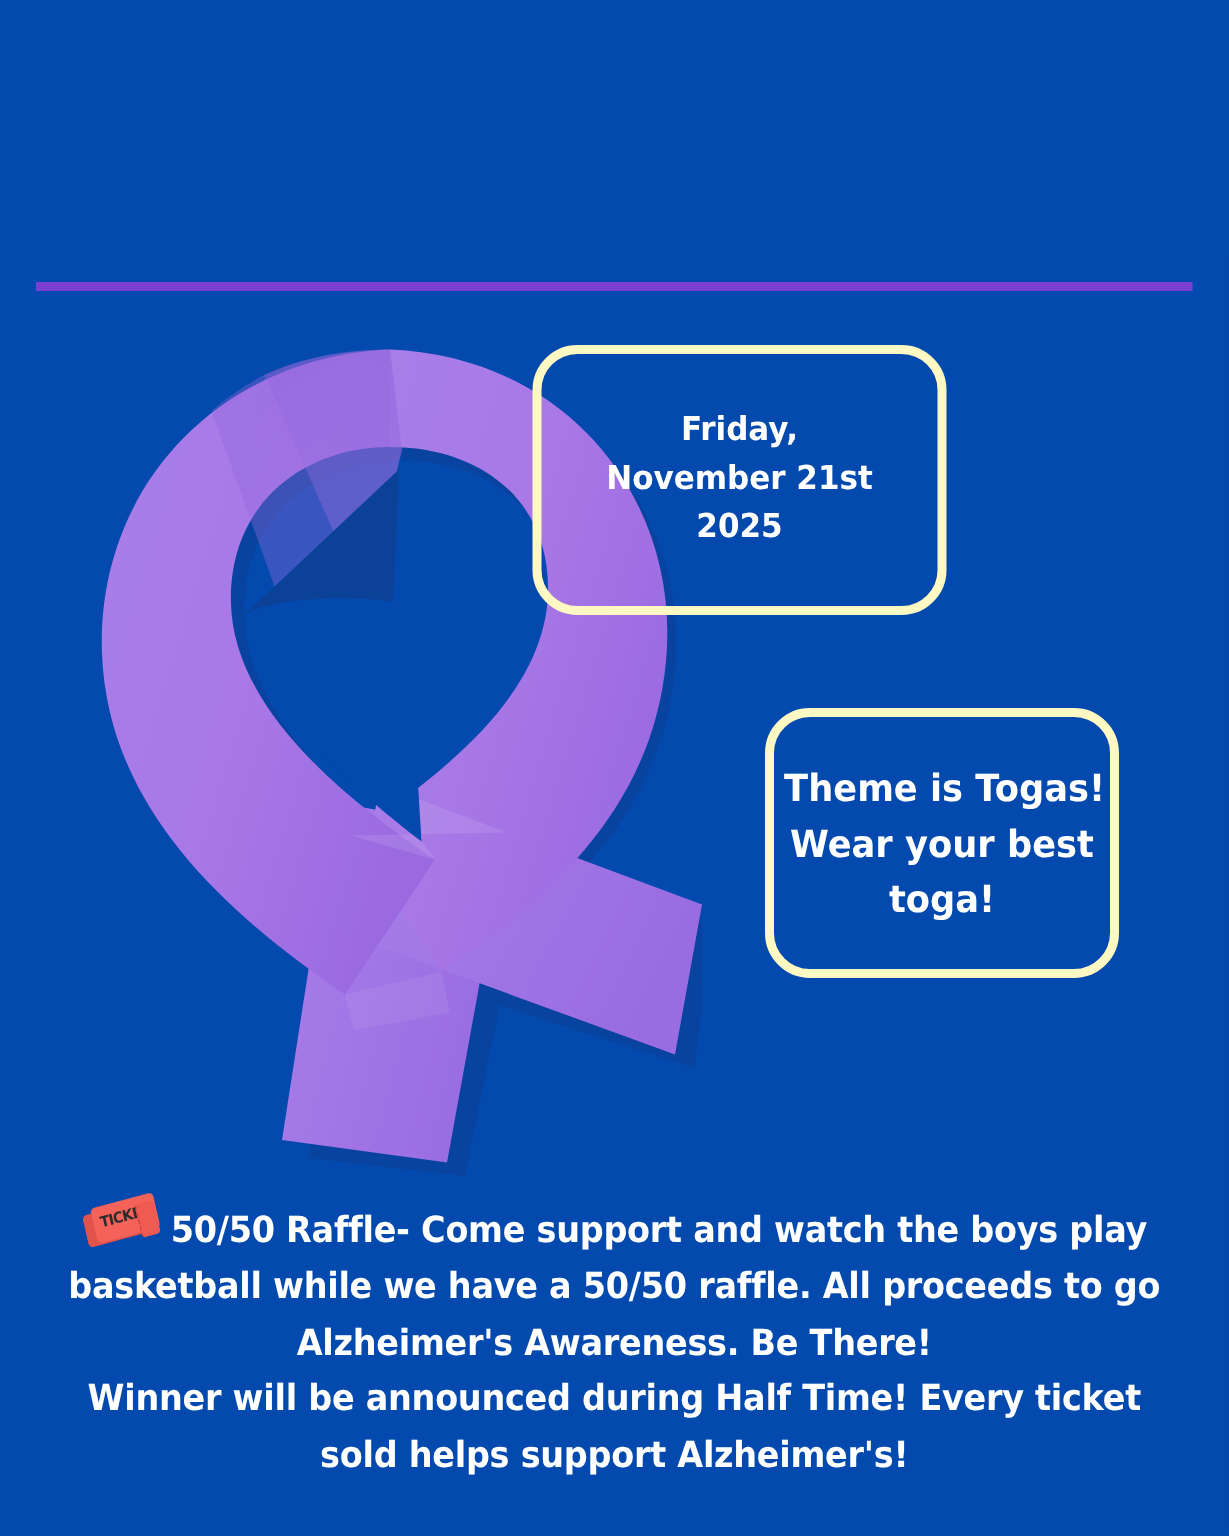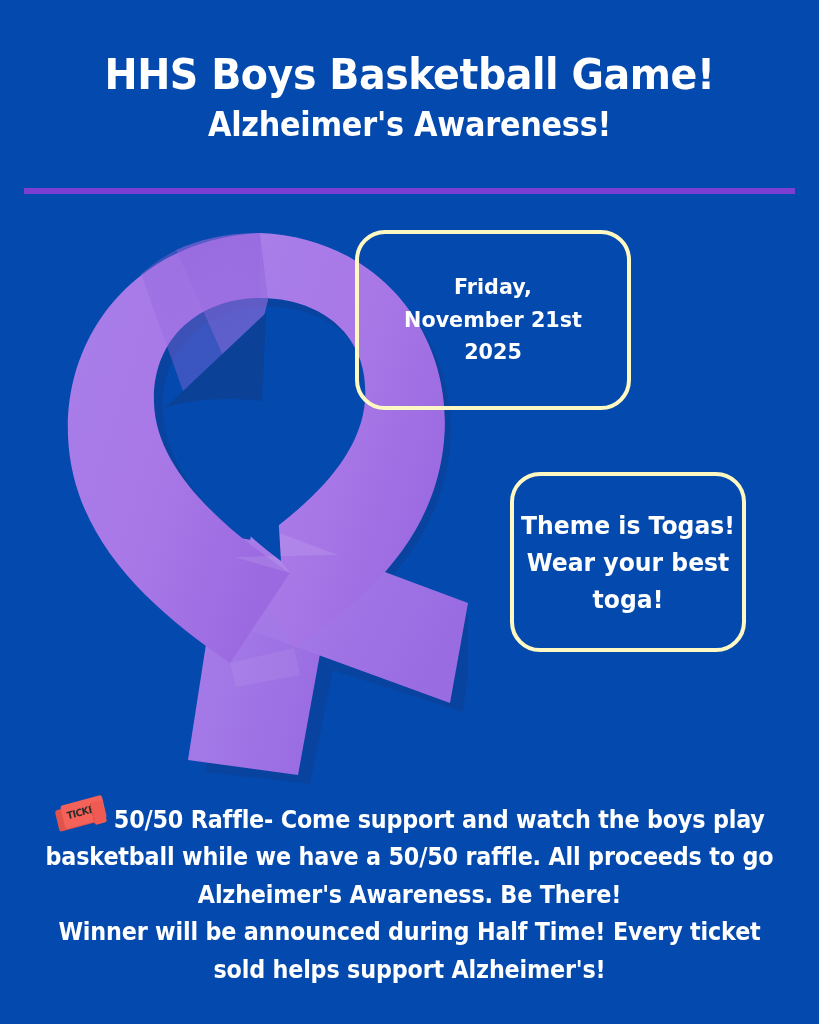--- a/index.html
+++ b/index.html
@@ -67,21 +67,21 @@
   }
   .ribbon-wrap svg {
     display: block;
     width: 430px;
     height: 600px;
   }
 
   
   .info-box {
     position: absolute;
-    border: 4px solid #fef9c3;
+    border: 6px solid #fef9c3;
     border-radius: 30px;
     box-sizing: border-box;
     display: flex;
     align-items: center;
   }
   .info-box .lines {
     width: 100%;
     text-align: center;
     color: #ffffff;
     font-family: "DejaVu Sans", sans-serif;
@@ -160,24 +160,20 @@
     background: #ef5a52;
     transform: rotate(-14deg);
     border-left: 1px dashed #c4413a;
   }
 </style>
 </head>
 <body>
 
 <div class="poster">
 
-  <div class="header">
-    <h1 class="title">HHS Boys Basketball Game!</h1>
-    <h2 class="subtitle">Alzheimer's Awareness!</h2>
-  </div>
   <div class="divider"></div>
 
   <div class="ribbon-wrap">
     <svg viewBox="0 0 430 600" xmlns="http://www.w3.org/2000/svg" aria-hidden="true">
       <defs>
         <linearGradient id="gLight" x1="0" y1="0" x2="1" y2="0.6">
           <stop offset="0%" stop-color="#a87fe9"></stop>
           <stop offset="55%" stop-color="#a878e7"></stop>
           <stop offset="100%" stop-color="#9b6ae1"></stop>
         </linearGradient>

